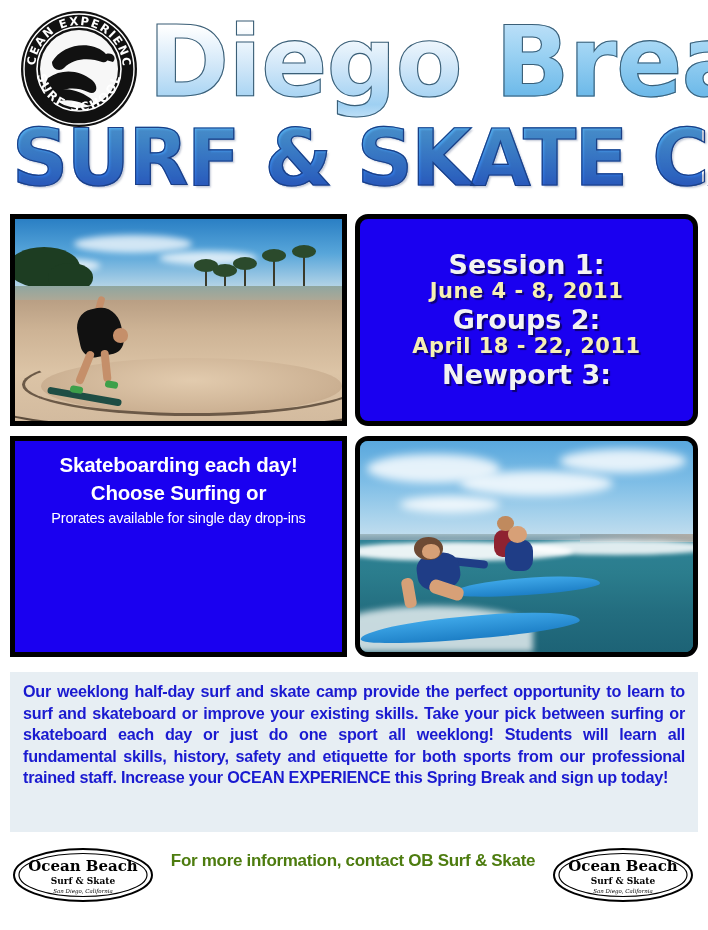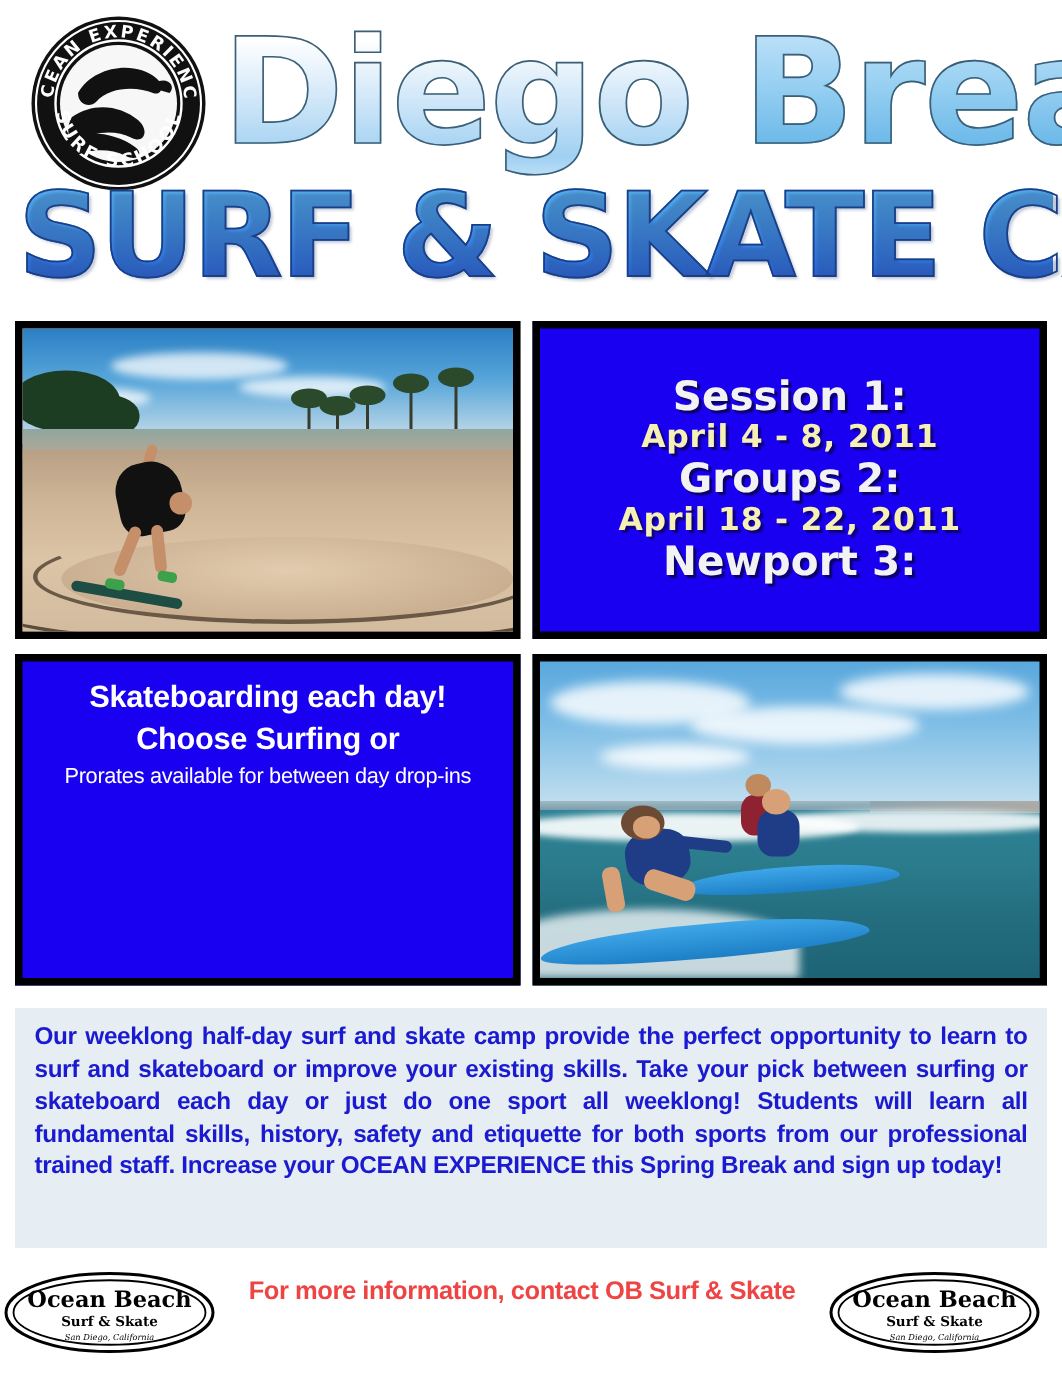--- a/index.html
+++ b/index.html
@@ -85,21 +85,21 @@
     padding: 0 10px;
   }
   .row + .row { margin-top: 10px; }
 
   .panel {
     border: 5px solid #000000;
     overflow: hidden;
     position: relative;
   }
   .panel-left  { width: 337px; }
-  .panel-right { width: 343px; }
+  .panel-right { width: 343px; border-radius: 13px; }
   .h-photo  { height: 212px; }
   .h-info   { height: 221px; }
 
   
   .photo-skate { background: #cdbfae; }
   .sk-sky {
     position:absolute; left:0; top:0; width:100%; height:38%;
     background: linear-gradient(to bottom, #2a7fc4 0%, #58a6da 45%, #9ec9e4 78%, #cfe0e8 100%);
   }
   .sk-cloud {
@@ -335,28 +335,28 @@
   }
 
   
   .footer {
     position: absolute;
     left: 0; top: 840px;
     width: 708px; height: 90px;
     display: flex;
     align-items: flex-start;
     justify-content: space-between;
-    padding: 6px 14px 0 2px;
+    padding: 6px 14px 0 12px;
   }
   .ob-logo { width: 142px; height: 58px; flex: 0 0 auto; }
   .ob-logo svg { display:block; width:142px; height:58px; }
   .footer-text {
     flex: 1 1 auto;
     text-align: center;
-    color: #ef4444;
+    color: #4d7c0f;
     padding-top: 4px;
   }
   .ft-line1 {
     font-size: 17px; font-weight: bold; line-height: 1.32;
     letter-spacing: -0.3px;
   }
   .ft-line2, .ft-line3 {
     font-size: 16px; font-weight: normal; line-height: 1.42;
     letter-spacing: -0.2px;
   }
@@ -428,35 +428,35 @@
           <div class="sk-leg1"></div>
           <div class="sk-leg2"></div>
           <div class="sk-board"></div>
           <div class="sk-shoe1"></div>
           <div class="sk-shoe2"></div>
         </div>
       </div>
 
       <div class="panel panel-right h-photo panel-sessions">
         <div class="sess-title">Session 1:</div>
-        <div class="sess-date">April 4 - 8, 2011</div>
+        <div class="sess-date">June 4 - 8, 2011</div>
         <div class="sess-title">Groups 2:</div>
         <div class="sess-date">April 18 - 22, 2011</div>
         <div class="sess-title">Newport 3:</div>
       </div>
     </div>
 
     <div class="row">
 
       <div class="panel panel-left h-info panel-info">
         <div class="info-head">
           <div>Skateboarding each day!</div>
           <div>Choose  Surfing or</div>
         </div>
-        <div class="info-note">Prorates available for between day drop-ins</div>
+        <div class="info-note">Prorates available for single day drop-ins</div>
       </div>
 
       <div class="panel panel-right h-info photo-surf">
         <div class="sf-sky"></div>
         <div class="sf-cloud sf-cl1"></div>
         <div class="sf-cloud sf-cl2"></div>
         <div class="sf-cloud sf-cl3"></div>
         <div class="sf-cloud sf-cl4"></div>
         <div class="sf-horizon"></div>
         <div class="sf-sea"></div>

